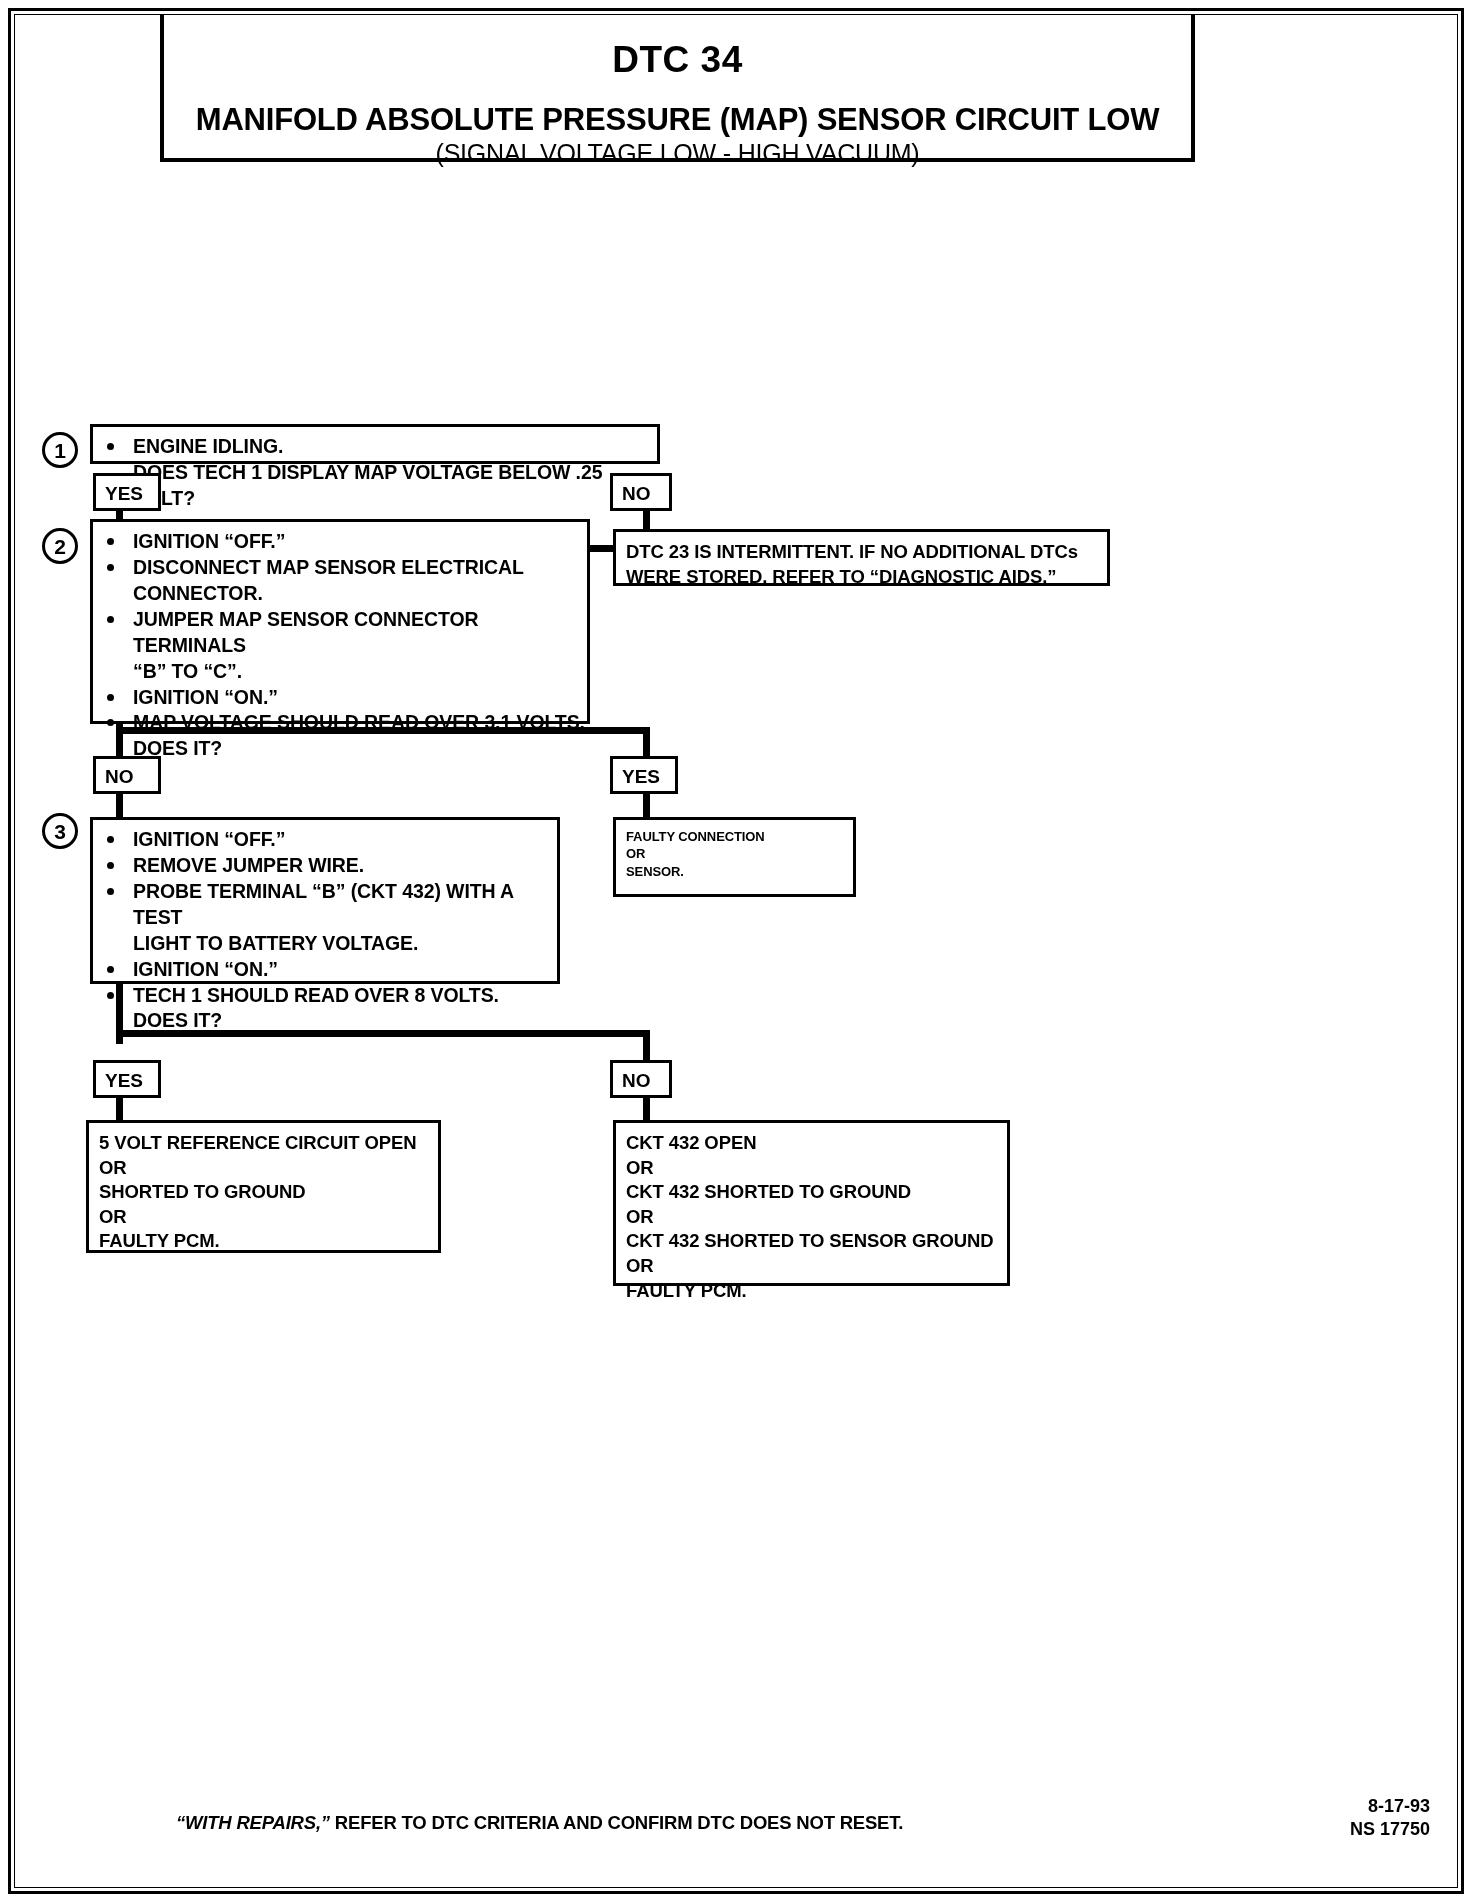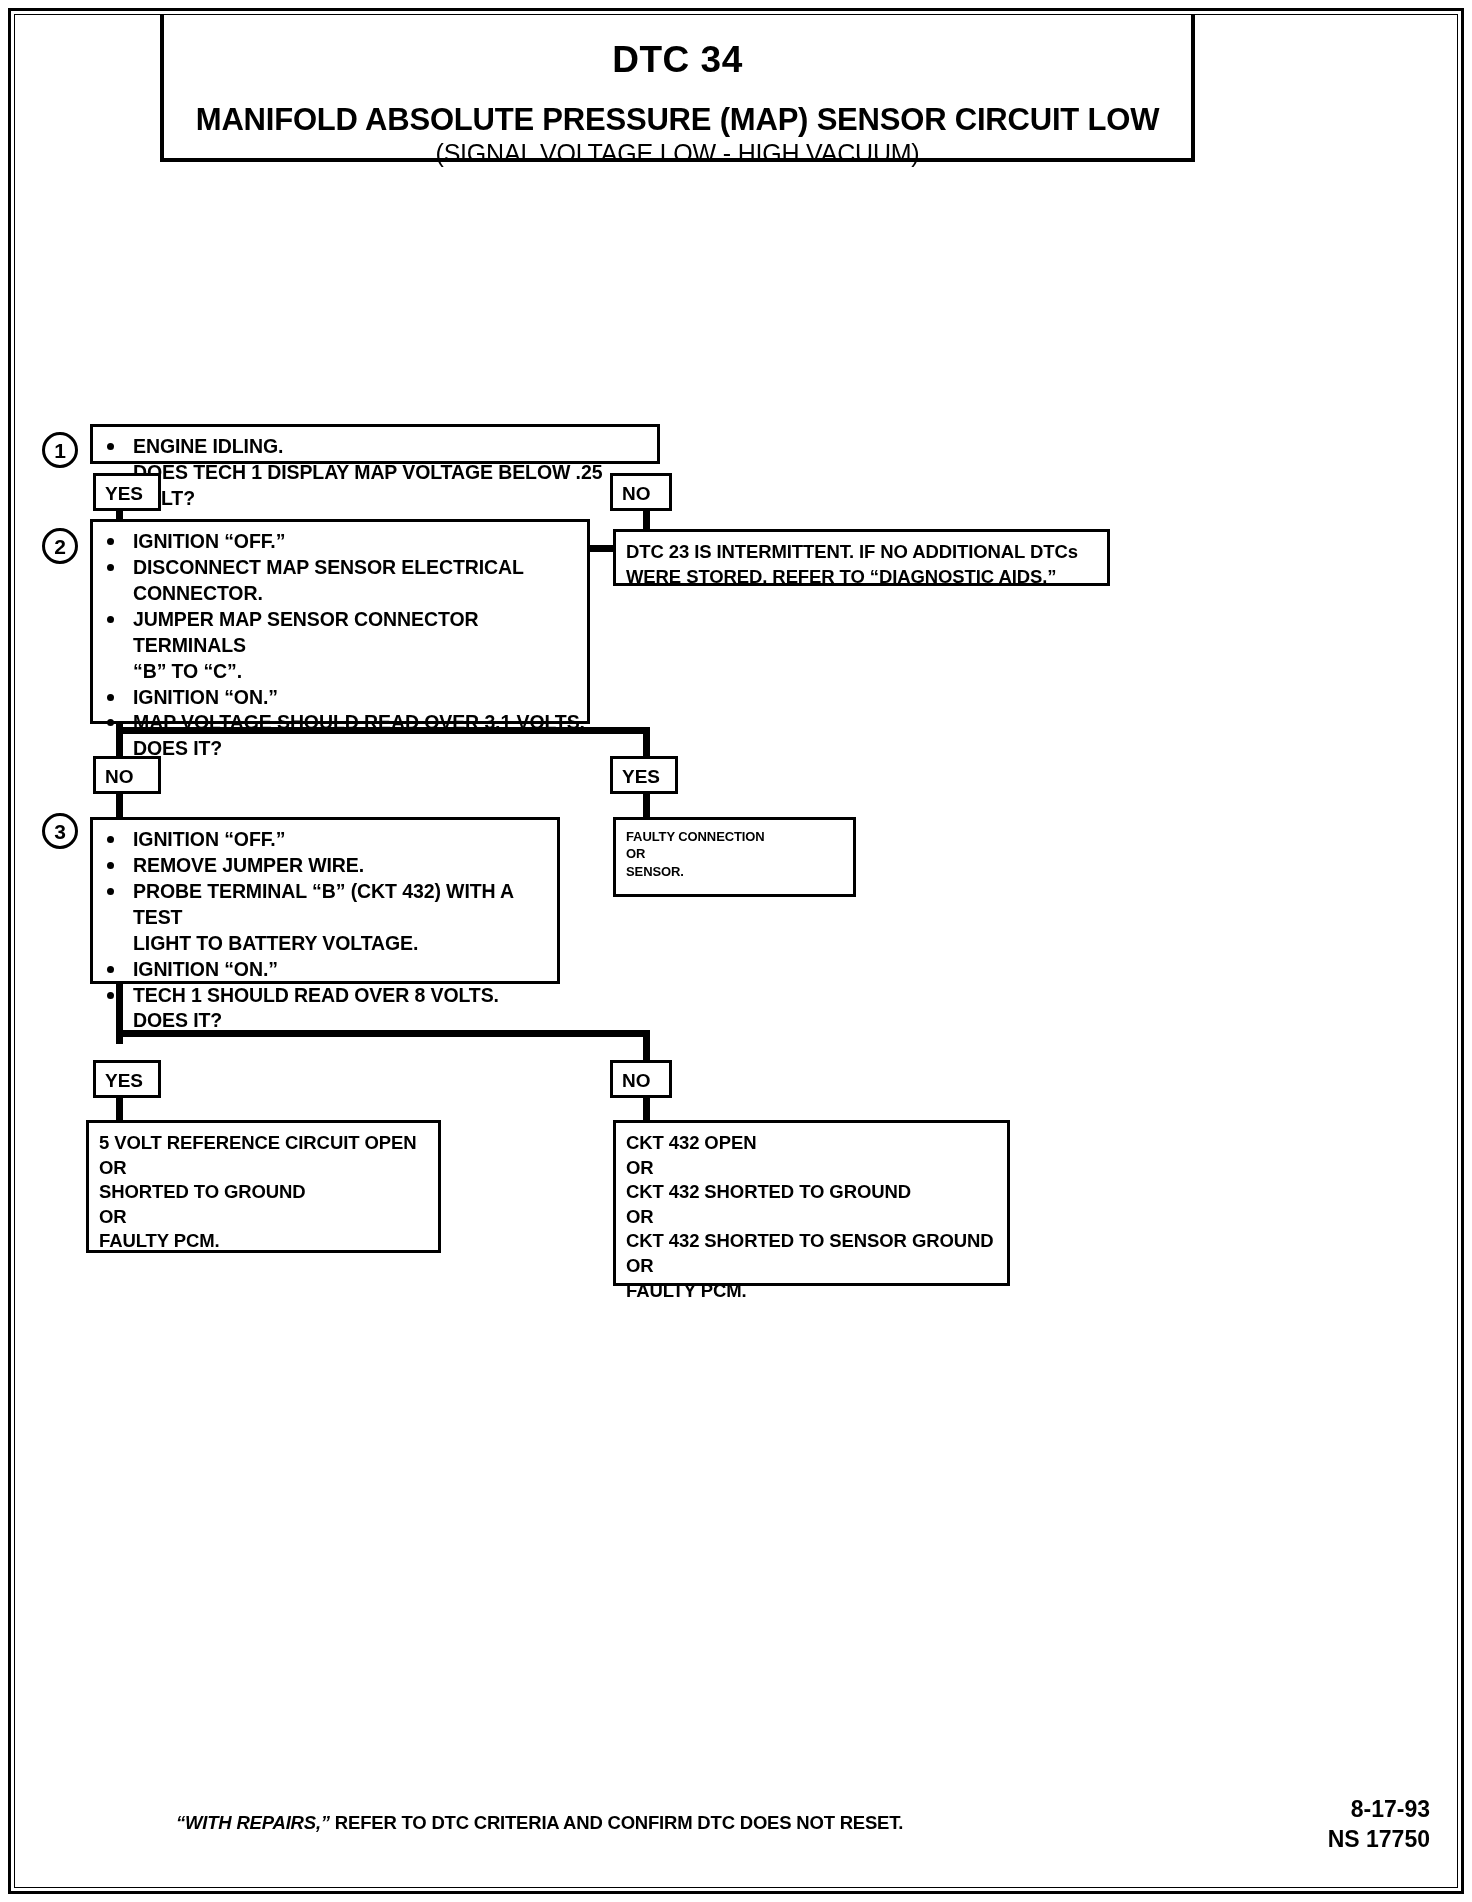--- a/index.html
+++ b/index.html
@@ -167,21 +167,21 @@
     letter-spacing: -0.2px;
   }
   .footer-note .ital {
     font-style: italic;
   }
   .footer-code {
     position: absolute;
     right: 42px;
     top: 1795px;
     text-align: right;
-    font-size: 23px;
+    font-size: 18px;
     font-weight: bold;
     line-height: 1.3;
   }
 </style>
 </head>
 <body>
 
 <div id="page">
 
   <div class="page-border"></div>

